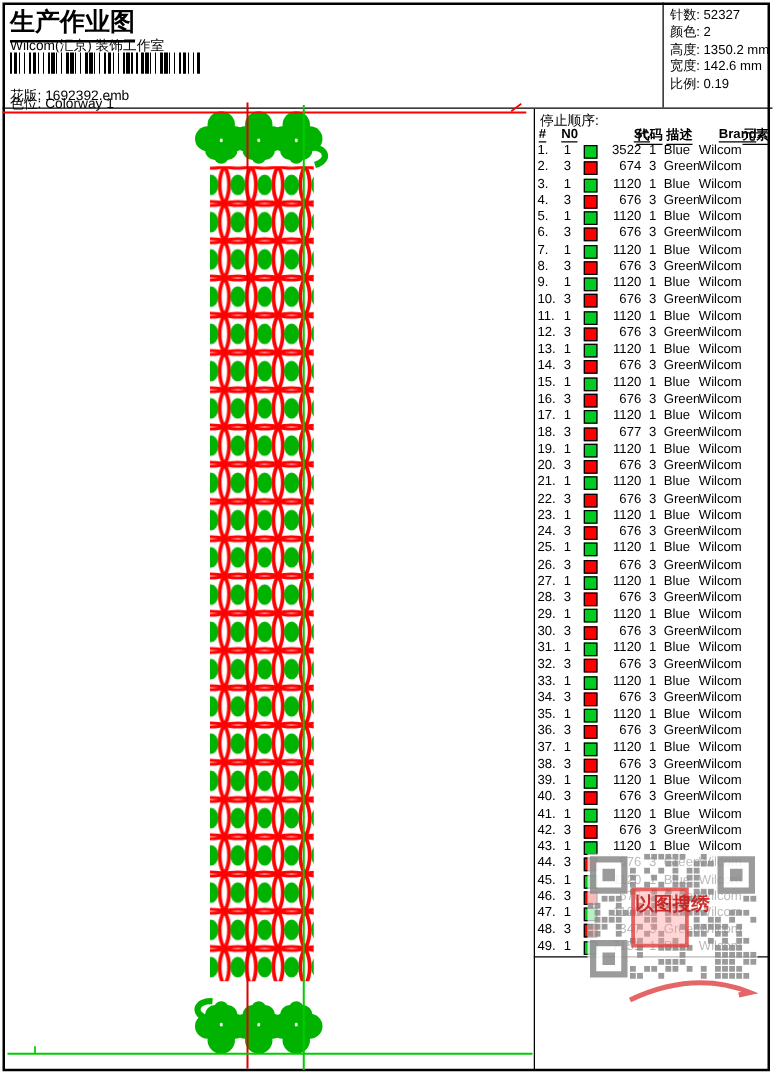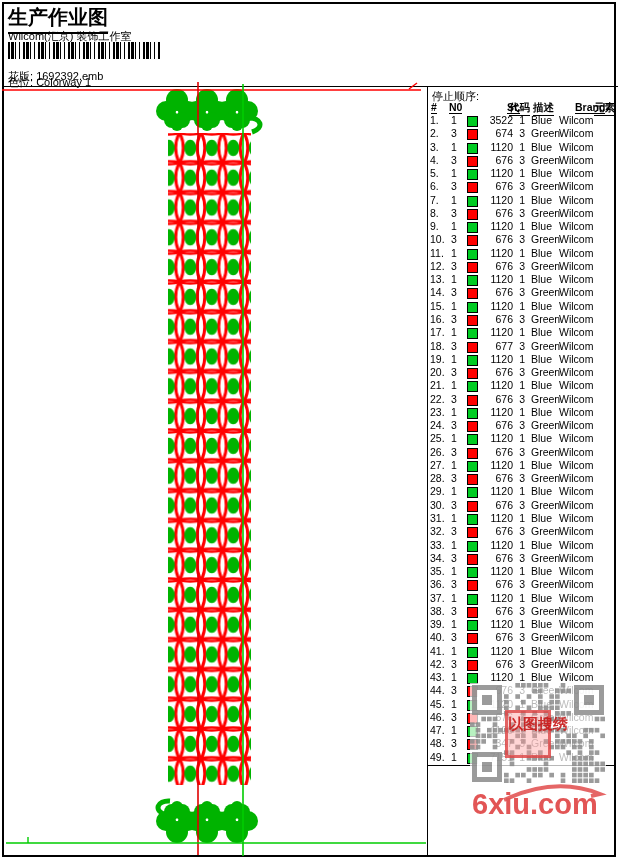--- a/index.html
+++ b/index.html
@@ -62,20 +62,27 @@
   <div class="meta-line meta-pattern">
     <span>花版:</span>
     <span>1692392.emb</span>
   </div>
   <div class="meta-line meta-colorway">
     <span>色位:</span>
     <span>Colorway 1</span>
   </div>
   <div class="hdr-bottom"></div>
 
+  <div class="info-box">
+      <div class="info-row">针数: 52327</div>
+      <div class="info-row">颜色: 2</div>
+      <div class="info-row">高度: 1350.2 mm</div>
+      <div class="info-row">宽度: 142.6 mm</div>
+      <div class="info-row">比例: 0.19</div>
+    </div>
 
   <svg class="design" width="425" height="778" viewBox="2 80 425 778">
     <defs>
       <pattern id="ogee" x="179.5" y="133" width="21.5" height="29.8" patternUnits="userSpaceOnUse">
         <path d="M0,0 C5,8 5,21.8 0,29.8 M21.5,0 C16.5,8 16.5,21.8 21.5,29.8" fill="none" stroke="#ff0000" stroke-width="3"></path>
         <path d="M0,0 C4,2 17.5,2 21.5,0 M0,29.8 C4,27.8 17.5,27.8 21.5,29.8" fill="none" stroke="#ff0000" stroke-width="2.4"></path>
         <ellipse cx="10.75" cy="14.9" rx="6" ry="8.3" fill="#00b300"></ellipse>
       </pattern>
     </defs>
     <rect x="168" y="133" width="83" height="652" fill="url(#ogee)"></rect>
@@ -765,14 +772,13 @@
   </div>
   <div class="seal">
       <span>以</span>
       <span>图</span>
       <span>搜</span>
       <span>绣</span>
     </div>
   <svg class="wm-swoosh" width="140" height="32">
     <path d="M34,26 Q85,2 130,20 L121,22" fill="none" stroke="#e25555" stroke-width="4" opacity="0.9"></path>
   </svg>
-  <div class="wm-text">6xiu.com</div>
 </div>
 
 </body></html>

